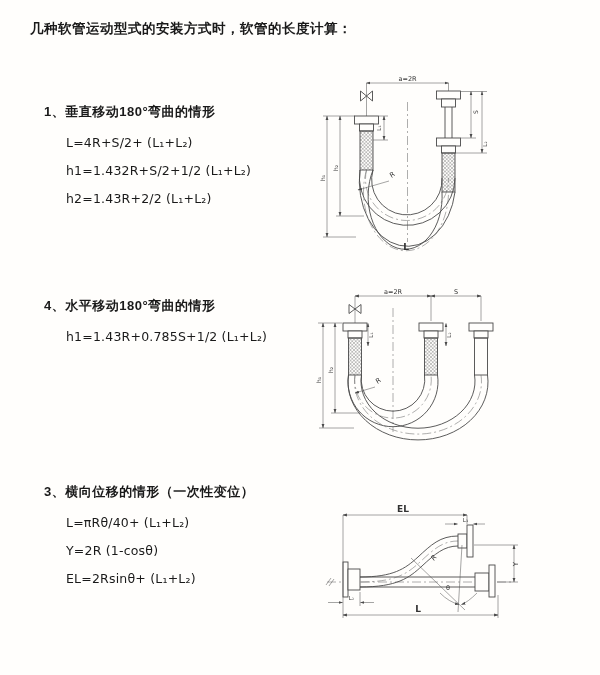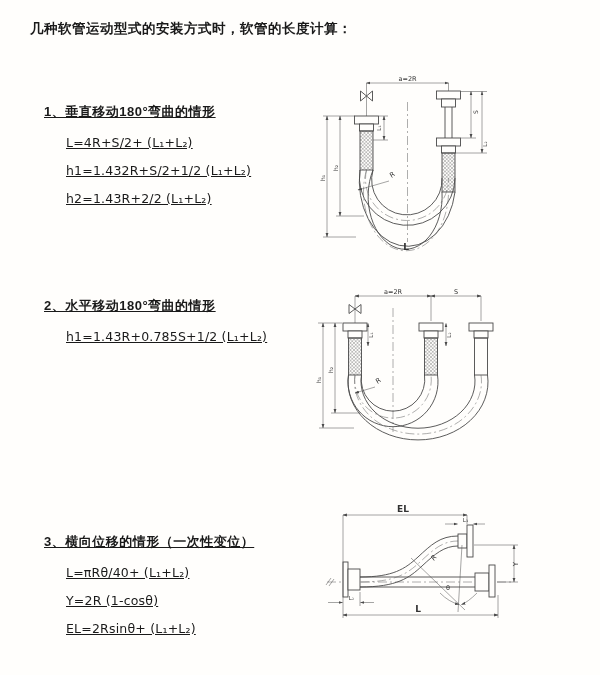--- a/index.html
+++ b/index.html
@@ -8,31 +8,31 @@
     width:600px;height:675px;
     background:#fffefc;
     font-family:"Liberation Sans","DejaVu Sans",sans-serif;
     color:#1a1a1a;
     overflow:hidden;
   }
   .doc-title{
     position:absolute;left:30px;top:20px;
     font-size:13.5px;font-weight:bold;letter-spacing:.5px;
   }
-  .section{position:absolute;left:44px;text-decoration:underline;}
+  .section{position:absolute;left:44px;}
   .section .heading{
     font-size:13px;font-weight:bold;letter-spacing:.5px;margin:0 0 14px 0;
   }
   .section .formula{
     font-family:"DejaVu Sans","Liberation Sans",sans-serif;
     font-size:12.5px;font-weight:500;margin:0 0 13px 22px;letter-spacing:.2px;
   }
   #sec1{top:103px;}
   #sec2{top:297px;}
-  #sec3{top:533px;}
+  #sec3{top:483px;}
   .diagram{position:absolute;}
   #dia1{left:298px;top:70px;}
   #dia2{left:298px;top:280px;}
   #dia3{left:315px;top:497px;}
   svg{display:block;}
   svg text{
     font-family:"DejaVu Sans",sans-serif;
     fill:#333;
   }
   .ln{stroke:#4a4a4a;stroke-width:0.9;fill:none;}
@@ -50,21 +50,21 @@
   <div class="doc-title">几种软管运动型式的安装方式时，软管的长度计算：</div>
 
   <div class="section" id="sec1">
     <div class="heading">1、垂直移动180°弯曲的情形</div>
     <div class="formula">L=4R+S/2+ (L₁+L₂)</div>
     <div class="formula">h1=1.432R+S/2+1/2 (L₁+L₂)</div>
     <div class="formula">h2=1.43R+2/2 (L₁+L₂)</div>
   </div>
 
   <div class="section" id="sec2">
-    <div class="heading">2、水平移动180°弯曲的情形</div>
+    <div class="heading">4、水平移动180°弯曲的情形</div>
     <div class="formula">h1=1.43R+0.785S+1/2 (L₁+L₂)</div>
   </div>
 
   <div class="section" id="sec3">
     <div class="heading">3、横向位移的情形（一次性变位）</div>
     <div class="formula">L=πRθ/40+ (L₁+L₂)</div>
     <div class="formula">Y=2R (1-cosθ)</div>
     <div class="formula">EL=2Rsinθ+ (L₁+L₂)</div>
   </div>
 

